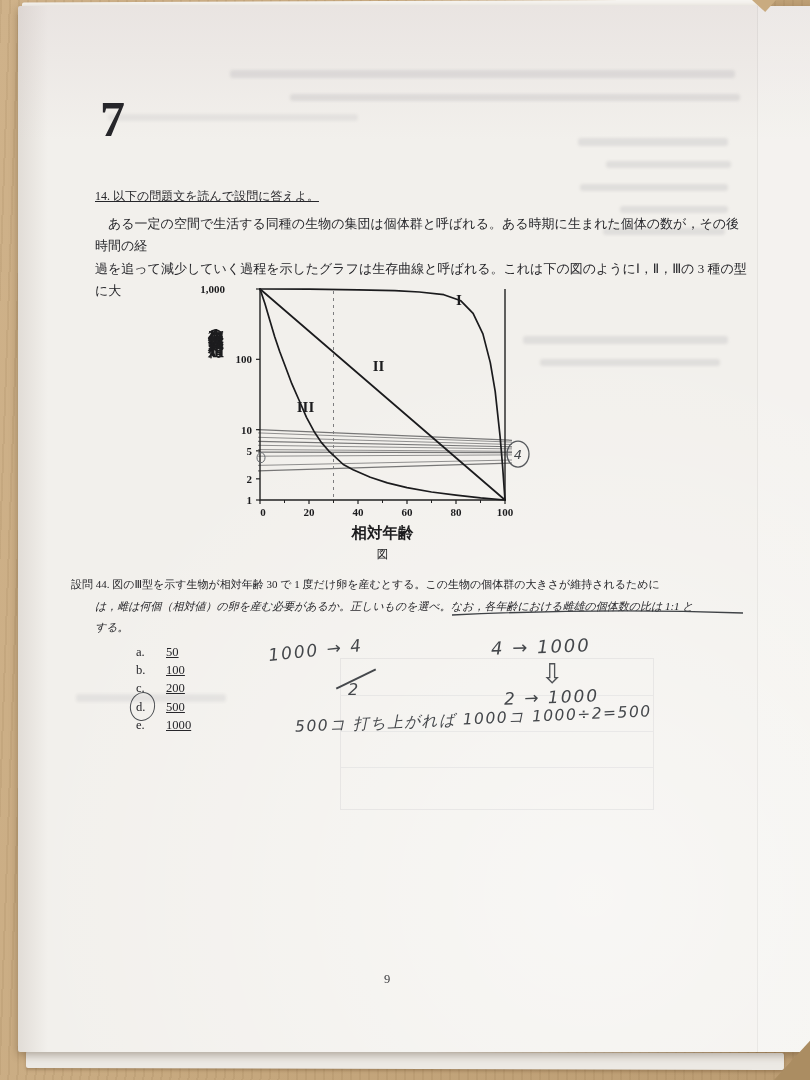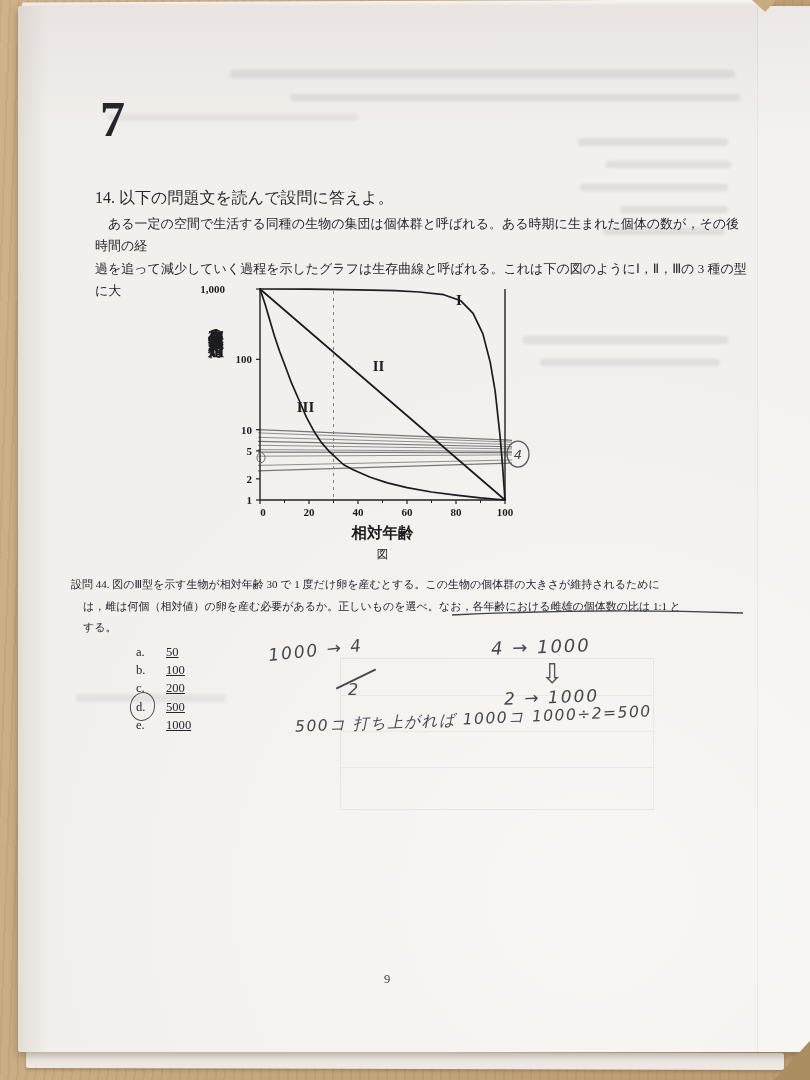--- a/index.html
+++ b/index.html
@@ -27,26 +27,26 @@
   .corner-wedge{position:absolute;left:760px;top:1024px;width:50px;height:56px;background:#ab8d62;clip-path:polygon(28% 100%,100% 30%,100% 100%);}
   .page-crease{top:0;left:739px;width:60px;height:1046px;background:linear-gradient(90deg, rgba(0,0,0,.05) 0 1px, rgba(255,255,255,.16) 1px 100%);}
   
   .ghost{background:rgba(100,100,118,.13);filter:blur(1.6px);border-radius:3px;}
   .ghost-table{border:1px solid rgba(110,110,128,.10);filter:blur(.7px);}
   .ghost-table i{position:absolute;left:0;right:0;height:1px;background:rgba(110,110,128,.09);display:block;}
   
   .ink{color:#26262a;}
   .chapter-number{left:82px;top:88px;font-size:50px;font-weight:bold;line-height:1;}
   .chapter-title{left:148px;top:104px;font-size:27px;font-weight:bold;letter-spacing:6px;}
-  .intro-line{left:77px;top:182px;font-size:16px;}
+  .intro-line{left:77px;top:182px;font-size:12px;text-decoration:underline;}
   .para{left:77px;top:207px;width:656px;font-size:13px;line-height:22.4px;}
   .para div{position:static;}
   .q-block{left:53px;top:568px;width:680px;font-size:11px;line-height:21.5px;}
   .q-block div{position:static;}
-  .q-indent{margin-left:12px;}
+  .q-indent{margin-left:24px;font-style:italic;}
   .choice-row{left:118px;height:17px;font-size:12.6px;}
   .c-letter{left:0;top:0;width:20px;}
   .c-value{left:30px;top:0;text-decoration:underline;}
   .page-number{left:366px;top:966px;font-size:12.5px;color:#3a3a3e;}
   
   .figure{left:177px;top:276px;width:345px;height:282px;}
   .y-axis-title{
     left:10px;top:33px;height:185px;
     writing-mode:vertical-rl;
     font-weight:bold;font-size:15.5px;letter-spacing:2px;color:#1d1d1f;

